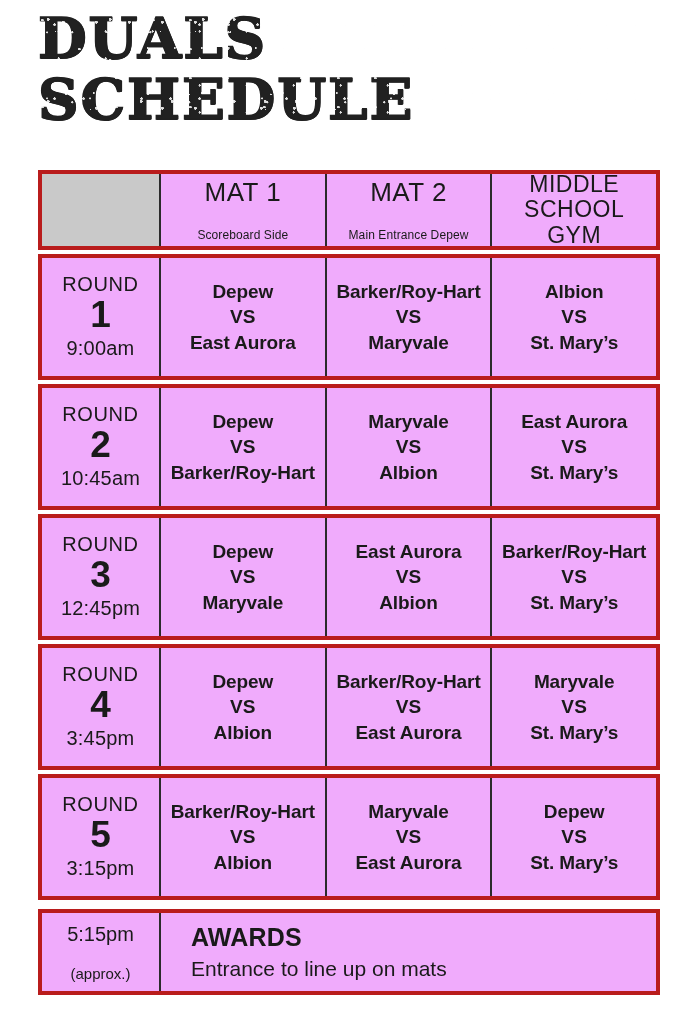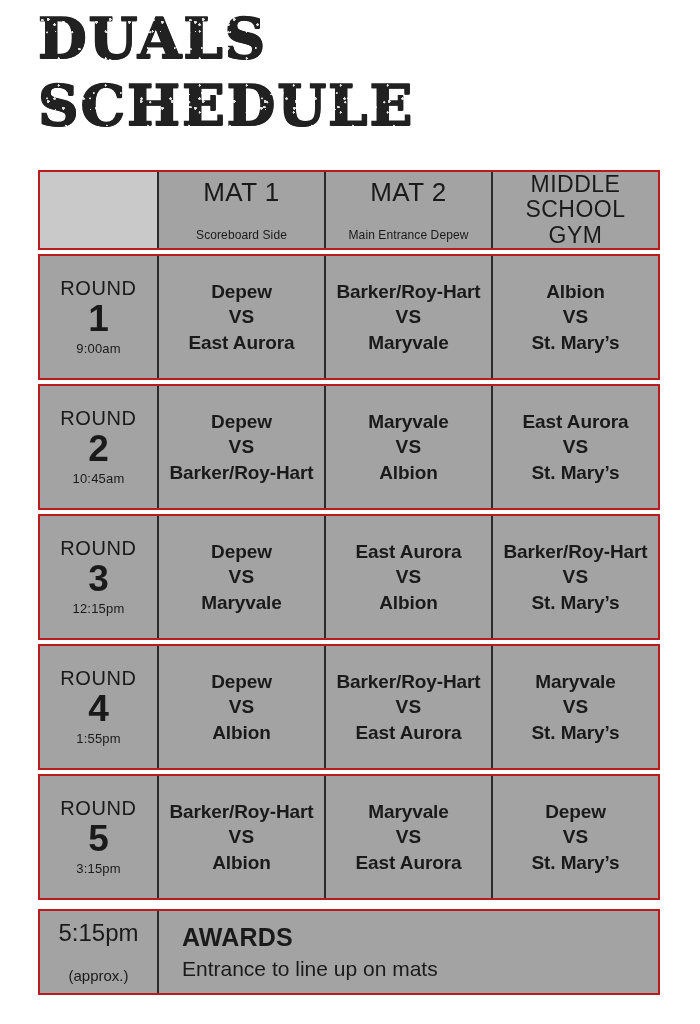--- a/index.html
+++ b/index.html
@@ -38,21 +38,21 @@
     color: #212121;
     text-transform: uppercase;
     -webkit-text-stroke: 1.6px #212121;
     text-shadow:
       0 0 0 #212121,
       1px 0 0 #212121,
       0 1px 0 #212121;
     white-space: nowrap;
   }
   .title-line.second {
-    margin-top: 14px;
+    margin-top: 8px;
   }
   
   .grunge {
     position: absolute;
     left: 0;
     top: 0;
     width: 100%;
     height: 100%;
     pointer-events: none;
     opacity: 0.85;
@@ -75,22 +75,22 @@
   
   .table {
     position: absolute;
     left: 38px;
     top: 170px;
     width: 622px;
   }
 
   .row {
     display: flex;
-    border: 2px solid #b91c1c;
-    background: #a3a3a3;
+    border: 4px solid #b91c1c;
+    background: #f0abfc;
     box-sizing: border-box;
   }
   .row + .row {
     margin-top: 4px;
   }
 
   .cell {
     box-sizing: border-box;
     display: flex;
     flex-direction: column;
@@ -136,21 +136,21 @@
     letter-spacing: 0.6px;
     line-height: 1;
   }
   .round-number {
     font-size: 37px;
     font-weight: 700;
     line-height: 1.05;
     margin-top: 2px;
   }
   .round-time {
-    font-size: 13px;
+    font-size: 20px;
     font-weight: 400;
     margin-top: 2px;
     letter-spacing: 0.2px;
   }
 
   .matchup {
     display: flex;
     flex-direction: column;
     align-items: center;
     justify-content: space-between;
@@ -171,35 +171,35 @@
   
   .table.awards {
     top: 909px;
   }
   .row.awards-row { height: 86px; }
   .awards-time-cell {
     width: 117px;
     flex: 0 0 117px;
   }
   .awards-time {
-    font-size: 24px;
+    font-size: 20px;
     font-weight: 400;
     line-height: 1.1;
   }
   .awards-approx {
     font-size: 15px;
     font-weight: 400;
     margin-top: 20px;
   }
   .awards-body {
     flex: 1 1 0;
     align-items: flex-start;
     justify-content: center;
     text-align: left;
-    padding-left: 23px;
+    padding-left: 30px;
   }
   .awards-heading {
     font-size: 25px;
     font-weight: 700;
     letter-spacing: 0.2px;
     line-height: 1.15;
   }
   .awards-note {
     font-size: 21px;
     font-weight: 400;
@@ -293,21 +293,21 @@
           <div class="vs">VS</div>
           <div class="team">St. Mary’s</div>
         </div>
       </div>
     </div>
 
     <div class="row round">
       <div class="cell c-round">
         <div class="round-label">ROUND</div>
         <div class="round-number">3</div>
-        <div class="round-time">12:15pm</div>
+        <div class="round-time">12:45pm</div>
       </div>
       <div class="cell c-mat">
         <div class="matchup">
           <div class="team">Depew</div>
           <div class="vs">VS</div>
           <div class="team">Maryvale</div>
         </div>
       </div>
       <div class="cell c-mat">
         <div class="matchup">
@@ -322,21 +322,21 @@
           <div class="vs">VS</div>
           <div class="team">St. Mary’s</div>
         </div>
       </div>
     </div>
 
     <div class="row round">
       <div class="cell c-round">
         <div class="round-label">ROUND</div>
         <div class="round-number">4</div>
-        <div class="round-time">1:55pm</div>
+        <div class="round-time">3:45pm</div>
       </div>
       <div class="cell c-mat">
         <div class="matchup">
           <div class="team">Depew</div>
           <div class="vs">VS</div>
           <div class="team">Albion</div>
         </div>
       </div>
       <div class="cell c-mat">
         <div class="matchup">

